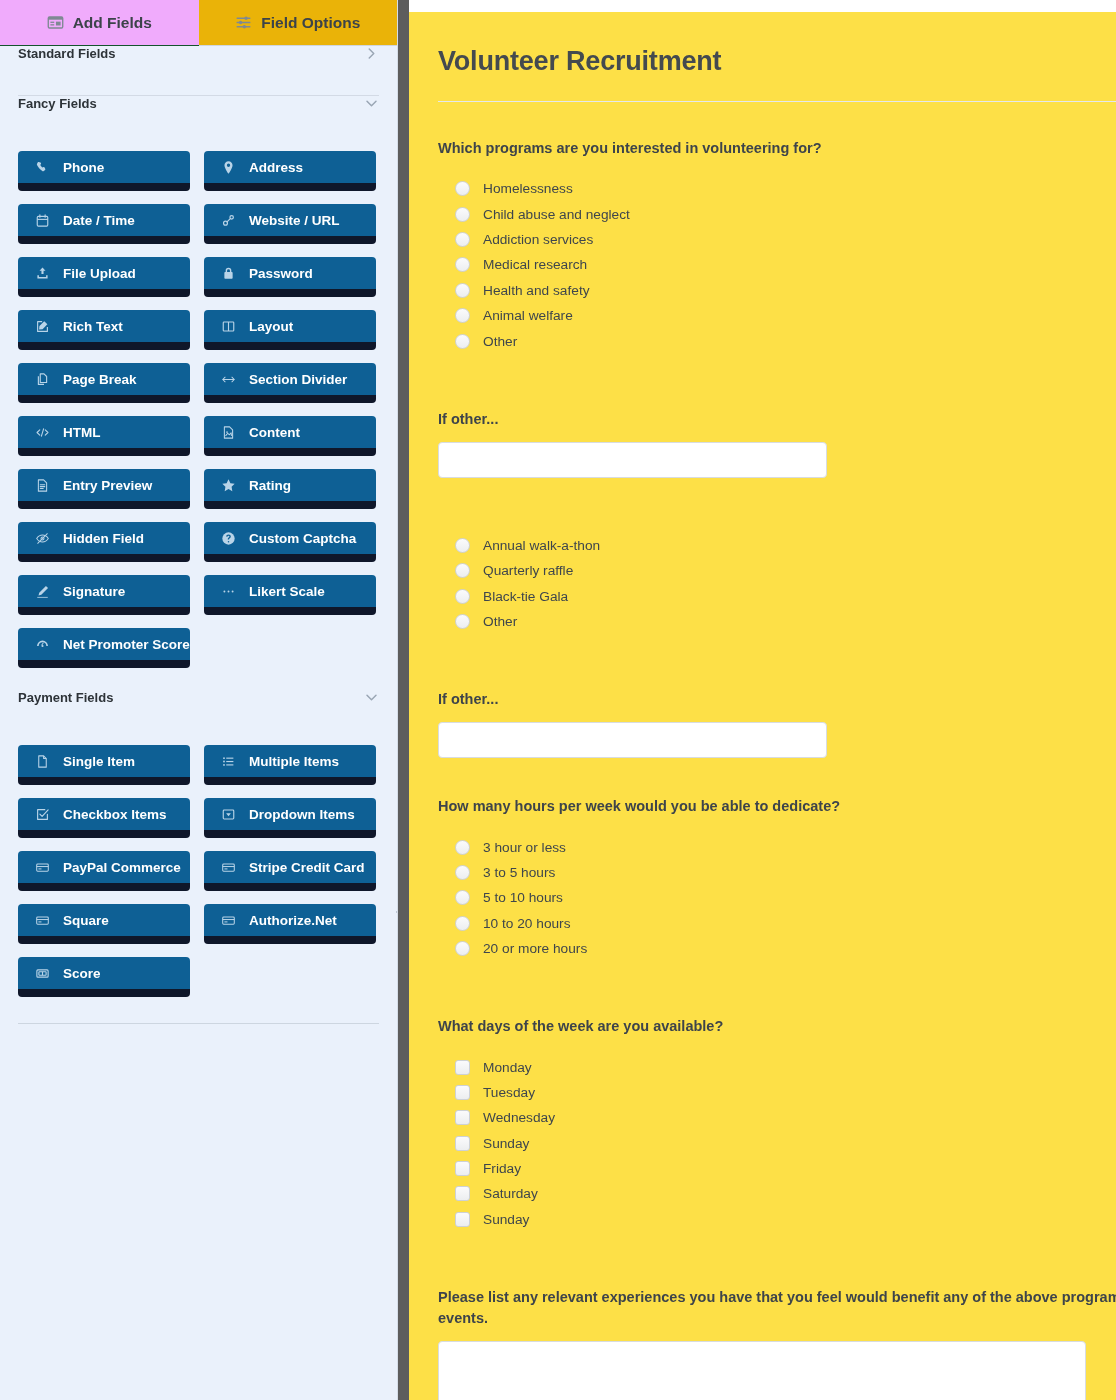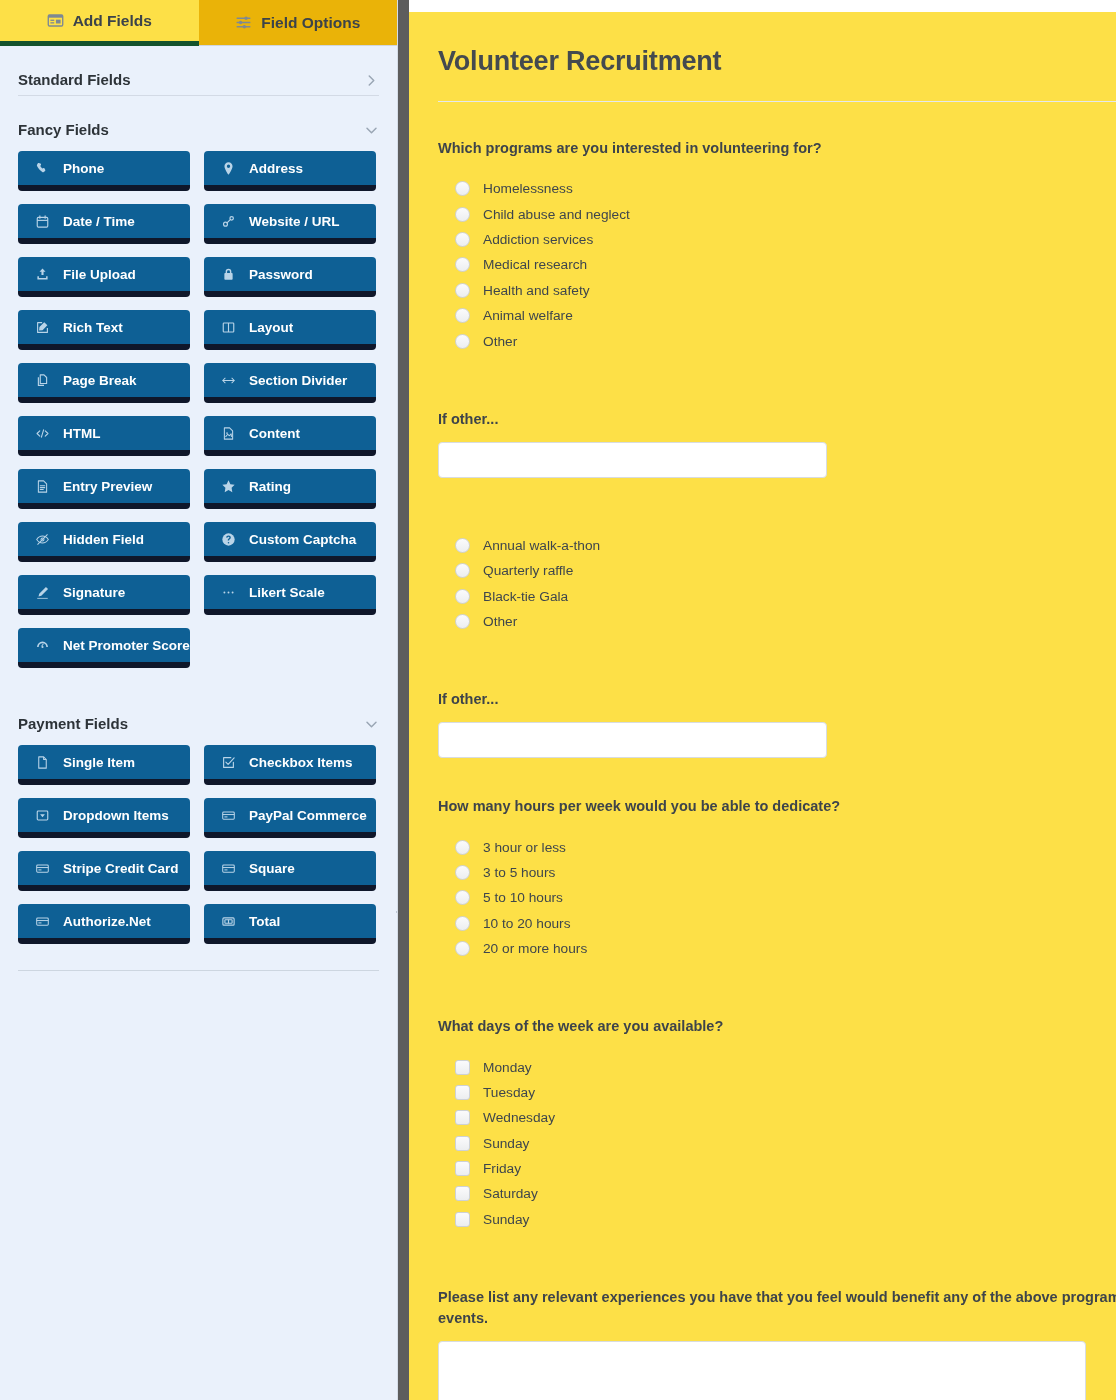--- a/index.html
+++ b/index.html
@@ -28,47 +28,47 @@
     flex: 1 1 50%;
     display: flex; align-items: center; justify-content: center;
     gap: 9px;
     font-size: 15.5px;
     font-weight: bold;
     color: #3c434a;
     cursor: pointer;
     user-select: none;
     height: 46px;
   }
-  .tab.active { background: #fde047; border-bottom: 5px solid #14532d; }
+  .tab.active { background: #f0abfc; border-bottom: 1px solid #14532d; }
   .tab.inactive { background: #eab308; border-bottom: 1px solid #d0d6de; }
   .tab .ico { display: inline-flex; align-items: center; color: #7e8993; }
 
   .panel-body { padding: 0 18px; }
 
   .section-header {
-    display: flex; align-items: flex-end; justify-content: space-between;
+    display: flex; align-items: flex-start; justify-content: space-between;
     height: 42px;
-    font-size: 15px; font-weight: bold; color: #2d3338;
+    font-size: 13px; font-weight: bold; color: #2d3338;
     cursor: pointer; user-select: none;
   }
   .section-header .chev { color: #9aa6b4; display: inline-flex; }
   .divider-line { height: 1px; background: #d3dae5; margin: 7px 0 0 0; }
 
   .grid {
     display: grid;
     grid-template-columns: 172px 172px;
     gap: 13px 14px;
     margin-top: 13px;
     margin-bottom: 6px;
   }
   .fbtn {
     height: 40px;
     background: #0e6095;
     border-radius: 4px;
-    border-bottom: 6px solid #0f172a;
+    border-bottom: 8px solid #0f172a;
     display: flex; align-items: center;
     padding-left: 17px;
     gap: 13px;
     color: #ffffff;
     font-size: 13.5px;
     font-weight: bold;
     cursor: pointer;
     user-select: none;
   }
   .fbtn .ico { display: inline-flex; align-items: center; justify-content: center;
@@ -423,20 +423,33 @@
             <span class="ico">
               <svg width="15" height="15" viewBox="0 0 20 20" fill="none" stroke="#b9d4e8" stroke-width="1.4" stroke-linejoin="round">
                 <path d="M5 2.5h6.5l3.5 3.5v11.5H5v-15z"></path>
                 <polyline points="11.5,2.5 11.5,6 15,6"></polyline>
               </svg>
             </span>
             <span class="lbl">Single Item</span>
           </div>
           <div class="fbtn">
             <span class="ico">
+              <svg width="15" height="15" viewBox="0 0 20 20" fill="#b9d4e8">
+                <circle cx="4" cy="5.5" r="1.2"></circle>
+                <circle cx="4" cy="10" r="1.2"></circle>
+                <circle cx="4" cy="14.5" r="1.2"></circle>
+                <rect x="7" y="4.8" width="9.5" height="1.5"></rect>
+                <rect x="7" y="9.3" width="9.5" height="1.5"></rect>
+                <rect x="7" y="13.8" width="9.5" height="1.5"></rect>
+              </svg>
+            </span>
+            <span class="lbl">Multiple Items</span>
+          </div>
+          <div class="fbtn">
+            <span class="ico">
               <svg width="15" height="15" viewBox="0 0 20 20" fill="none" stroke="#b9d4e8" stroke-width="1.5" stroke-linecap="round" stroke-linejoin="round">
                 <path d="M16.5 9.6v6.9h-13v-13h9.6"></path>
                 <polyline points="6.5,9.5 9.5,12.6 17.5,3.8"></polyline>
               </svg>
             </span>
             <span class="lbl">Checkbox Items</span>
           </div>
           <div class="fbtn">
             <span class="ico">
               <svg width="15" height="15" viewBox="0 0 20 20" fill="none" stroke="#b9d4e8" stroke-width="1.5" stroke-linejoin="round">
@@ -487,21 +500,21 @@
             <span class="lbl">Authorize.Net</span>
           </div>
           <div class="fbtn">
             <span class="ico">
               <svg width="15" height="15" viewBox="0 0 20 20" fill="none" stroke="#b9d4e8" stroke-width="1.5">
                 <rect x="2.5" y="5.2" width="15" height="9.6" rx="1.3"></rect>
                 <rect x="5.2" y="7.6" width="9.6" height="4.8" rx="0.6"></rect>
                 <line x1="10" y1="7.6" x2="10" y2="12.4"></line>
               </svg>
             </span>
-            <span class="lbl">Total</span>
+            <span class="lbl">Score</span>
           </div>
         </div>
 
       <div class="panel-rule"></div>
     </div>
 
     <div class="collapse-handle">
       <svg width="11" height="14" viewBox="0 0 20 20" fill="none" stroke="#8d9bab" stroke-width="2" stroke-linecap="round" stroke-linejoin="round">
         <polyline points="13,4 7,10 13,16"></polyline>
       </svg>

